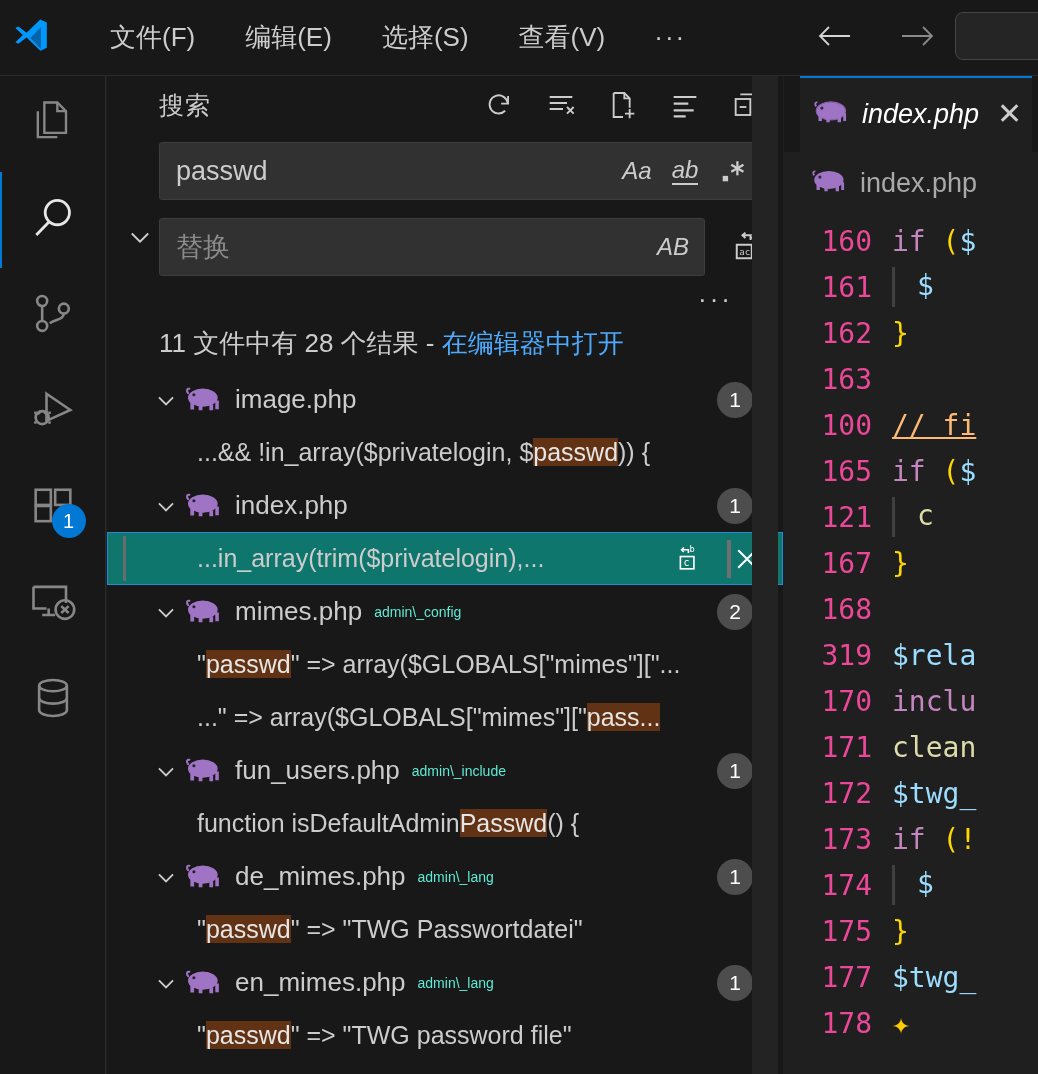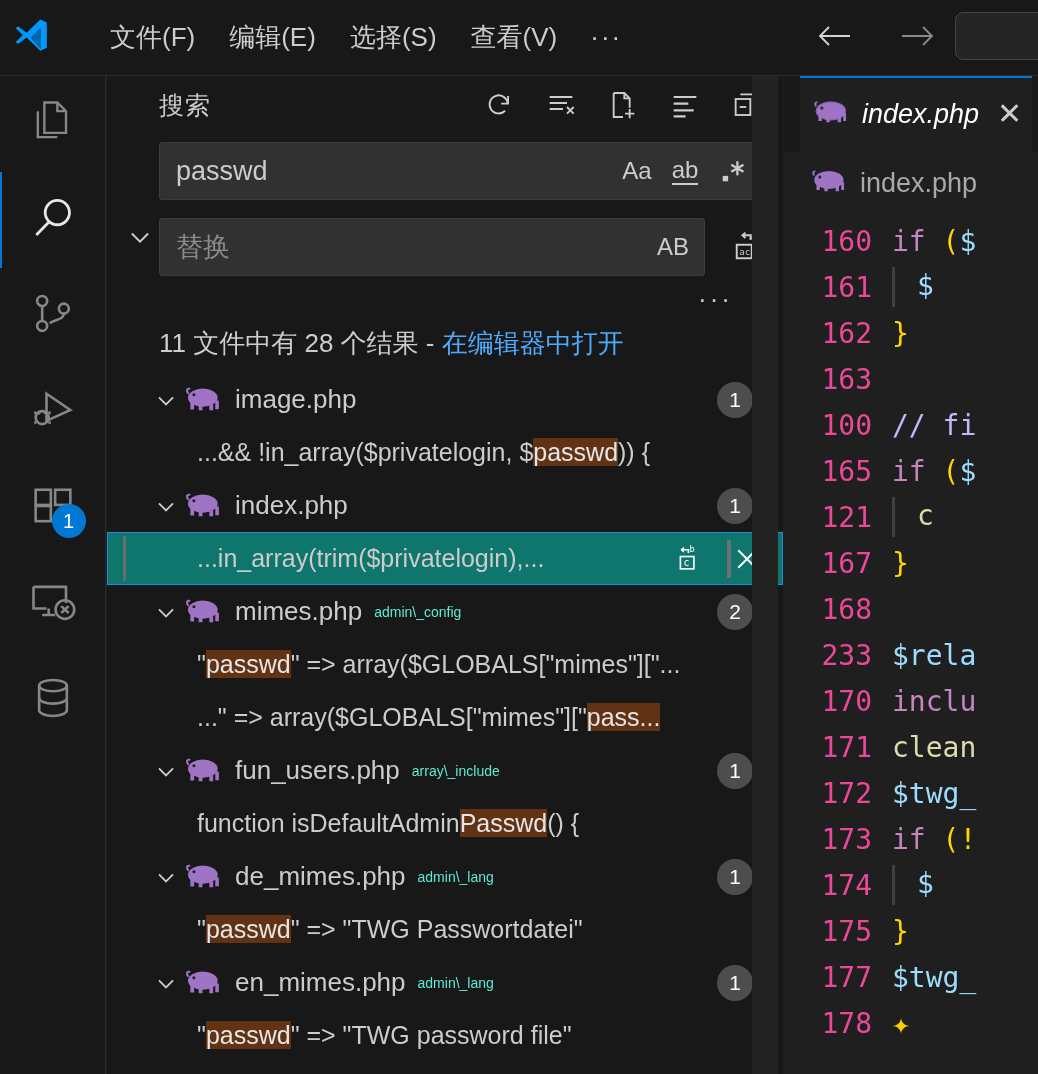--- a/index.html
+++ b/index.html
@@ -12,21 +12,21 @@
   }
   #app { position: relative; width: 1038px; height: 1074px; background: #1f1f1f; }
 
   
   .titlebar {
     position: absolute; left: 0; top: 0; width: 1038px; height: 76px;
     background: #181818; display: flex; align-items: center;
     border-bottom: 1px solid #2b2b2b;
   }
   .vscode-logo { width: 46px; height: 46px; margin-left: 7px; flex: 0 0 auto; }
-  .menu-items { display: flex; align-items: center; margin-left: 40px; gap: 0px; }
+  .menu-items { display: flex; align-items: center; margin-left: 40px; gap: 16px; }
   .menu-item {
     color: #cccccc; font-size: 26px; padding: 6px 17px; white-space: nowrap;
     line-height: 1.15; border-radius: 4px;
   }
   .menu-more { color: #cccccc; font-size: 26px; padding: 2px 16px; letter-spacing: 2px; }
   .nav-arrows { position: absolute; left: 812px; top: 14px; display: flex; gap: 40px; }
   .nav-arrow { width: 44px; height: 44px; display:flex; align-items:center; justify-content:center; border-radius: 5px; }
   .cmd-center {
     position: absolute; left: 955px; top: 12px; width: 230px; height: 48px;
     background: #252526; border: 1px solid #454545; border-radius: 8px;
@@ -71,21 +71,21 @@
   }
   .inputbox {
     position: relative; height: 58px; background: #313131; border: 1px solid #3c3c3c;
     border-radius: 3px; display: flex; align-items: center; padding: 0 10px 0 16px;
   }
   .inputbox .val { color: #cccccc; font-size: 27px; flex: 1; white-space: nowrap; overflow: hidden; }
   .inputbox .ph { color: #8b8b8b; font-size: 27px; flex: 1; white-space: nowrap; overflow: hidden; }
   .opt-row { display: flex; align-items: center; gap: 6px; }
   .opt {
     width: 42px; height: 42px; display: flex; align-items: center; justify-content: center;
-    border-radius: 4px; color: #cccccc; font-size: 24px;
+    border-radius: 4px; color: #cccccc; font-size: 24px; font-style: italic;
   }
   .replace-row { display: flex; align-items: center; gap: 14px; margin-top: 18px; }
   .replace-row .inputbox { flex: 1; }
   .replace-all-btn { width: 46px; height: 46px; display: flex; align-items: center; justify-content: center; border-radius: 4px; }
   .more-row { display: flex; justify-content: flex-end; padding: 8px 24px 0 0; }
   .more-dots { color: #cccccc; font-size: 26px; letter-spacing: 3px; line-height: 0.7; padding: 6px 8px; }
 
   .result-msg { padding: 12px 20px 4px 52px; color: #cccccc; font-size: 26px; }
   .result-msg a { color: #4daafc; text-decoration: none; }
 
@@ -129,21 +129,21 @@
   .crumb { color: #a9a9a9; font-size: 27px; margin-left: 12px; }
 
   .code { position: relative; padding-top: 4px; font-family: "DejaVu Sans Mono", "Liberation Mono", monospace; }
   .cline { height: 46px; display: flex; align-items: center; white-space: nowrap; }
   .lnum { width: 108px; text-align: right; padding-right: 20px; color: #ec4899; font-size: 28px; flex: 0 0 auto; }
   .ctext { font-size: 28px; color: #cccccc; position: relative; }
   .ind-guide { display:inline-block; width:3px; height:40px; background:#404040; vertical-align:middle; margin-right: 22px; }
   .kw { color: #c586c0; }
   .var { color: #9cdcfe; }
   .br { color: #ffd700; }
-  .cmt { color: #c4b5fd; }
+  .cmt { color: #fdba74; text-decoration: underline; }
   .fn { color: #dcdcaa; }
   .spark { color: #ffcc00; font-size: 30px; }
 </style>
 </head>
 <body>
 
 <div id="app">
 
   <div class="titlebar">
     <span class="vscode-logo">
@@ -418,21 +418,21 @@
               <path d="M5.5 9.5l6.5 6.5 6.5-6.5"></path>
             </svg>
           </span>
           <span class="php-icon"><svg width="38" height="34" viewBox="0 0 32 26">
               <ellipse cx="15" cy="11" rx="12.5" ry="7.6" fill="#a074c4"></ellipse>
               <circle cx="7.5" cy="8.6" r="1.3" fill="#22222b"></circle>
               <path d="M4.5 14.5h3.2v6.5H4.5zM11.5 16.5h3.2v5.2h-3.2zM20.5 16.5h3.2v5.2h-3.2zM25.5 13.5h3v7.2h-3z" fill="#a074c4"></path>
               <path d="M2.6 7.2c-1.6-2-1-4.2 1.1-3.6" stroke="#a074c4" stroke-width="1.7" fill="none" stroke-linecap="round"></path>
             </svg></span>
           <span class="fname">fun_users.php</span>
-          <span class="fpath">array\_include</span>
+          <span class="fpath">admin\_include</span>
           <span class="count-badge">1</span>
         </div>
         <div class="row match-row">
           <span class="txt"><span>function isDefaultAdmin</span><span class="hl">Passwd</span><span>() {</span></span>
         </div>
         <div class="row">
           <span class="twisty">
             <svg width="26" height="26" viewBox="0 0 24 24" fill="none" stroke="#cccccc" stroke-width="1.7">
               <path d="M5.5 9.5l6.5 6.5 6.5-6.5"></path>
             </svg>
@@ -532,21 +532,21 @@
         </div>
         <div class="cline">
           <span class="lnum">167</span>
           <span class="ctext"><span class="br">}</span></span>
         </div>
         <div class="cline">
           <span class="lnum">168</span>
           <span class="ctext"></span>
         </div>
         <div class="cline">
-          <span class="lnum">233</span>
+          <span class="lnum">319</span>
           <span class="ctext"><span class="var">$rela</span></span>
         </div>
         <div class="cline">
           <span class="lnum">170</span>
           <span class="ctext"><span class="kw">inclu</span></span>
         </div>
         <div class="cline">
           <span class="lnum">171</span>
           <span class="ctext"><span class="fn">clean</span></span>
         </div>

